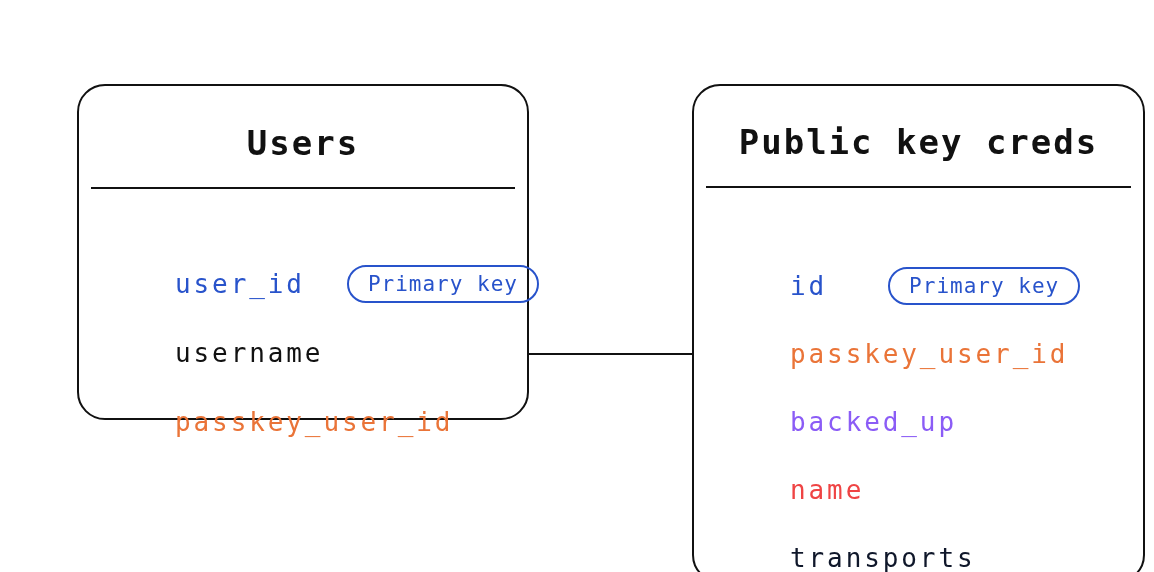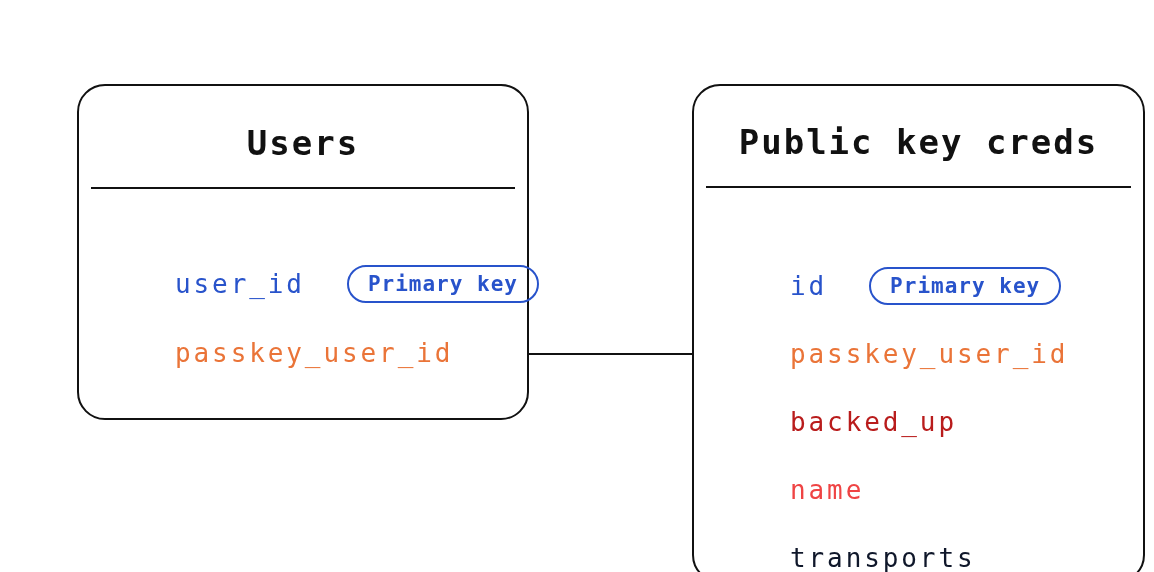--- a/index.html
+++ b/index.html
@@ -46,39 +46,39 @@
   .table-fields { padding-left: 60px; }
   .users-box .table-fields { padding-top: 30px; }
   .creds-box .table-fields { padding-top: 34px; }
 
   .field-row {
     display: flex;
     align-items: center;
     white-space: nowrap;
   }
   .users-box .field-row { height: 57px; }
-  .creds-box .field-row { height: 56px; }
+  .creds-box .field-row { height: 56px; gap: 19px; }
 
   .field-name {
     font-size: 26px;
     letter-spacing: 2.9px;
   }
 
   .pk-badge {
     display: inline-flex;
     align-items: center;
     justify-content: center;
     margin-left: 30px;
     height: 38px;
     padding: 0 19px;
     border: 2px solid var(--pk-blue, #2853cb);
     border-radius: 19px;
     color: var(--pk-blue, #2853cb);
     font-size: 21px;
-    font-weight: bold;
+    font-weight: normal;
     letter-spacing: 1px;
     white-space: nowrap;
   }
 
   .relationship-line {
     position: absolute;
     left: 481px;
     top: 305px;
     width: 187px;
     height: 2px;
@@ -93,41 +93,44 @@
   <div class="table-box users-box">
     <div class="table-header">
       <span class="table-title">Users</span>
     </div>
     <div class="table-fields">
       <div class="field-row">
         <span class="field-name" style="color: rgb(40, 83, 203);">user_id</span>
         <span class="pk-badge">Primary key</span>
       </div>
       <div class="field-row">
+        <span class="field-name" style="color: rgb(17, 17, 17);">username</span>
+      </div>
+      <div class="field-row">
         <span class="field-name" style="color: rgb(234, 116, 56);">passkey_user_id</span>
       </div>
     </div>
   </div>
 
   <div class="relationship-line"></div>
 
   <div class="table-box creds-box">
     <div class="table-header">
       <span class="table-title">Public key creds</span>
     </div>
     <div class="table-fields">
       <div class="field-row">
         <span class="field-name" style="color: rgb(40, 83, 203);">id</span>
         <span class="pk-badge">Primary key</span>
       </div>
       <div class="field-row">
         <span class="field-name" style="color: rgb(234, 116, 56);">passkey_user_id</span>
       </div>
       <div class="field-row">
-        <span class="field-name" style="color: #b91c1c;">backed_up</span>
+        <span class="field-name" style="color: #8b5cf6;">backed_up</span>
       </div>
       <div class="field-row">
         <span class="field-name" style="color: #ef4444;">name</span>
       </div>
       <div class="field-row">
         <span class="field-name" style="color: #0f172a;">transports</span>
       </div>
     </div>
   </div>
 

